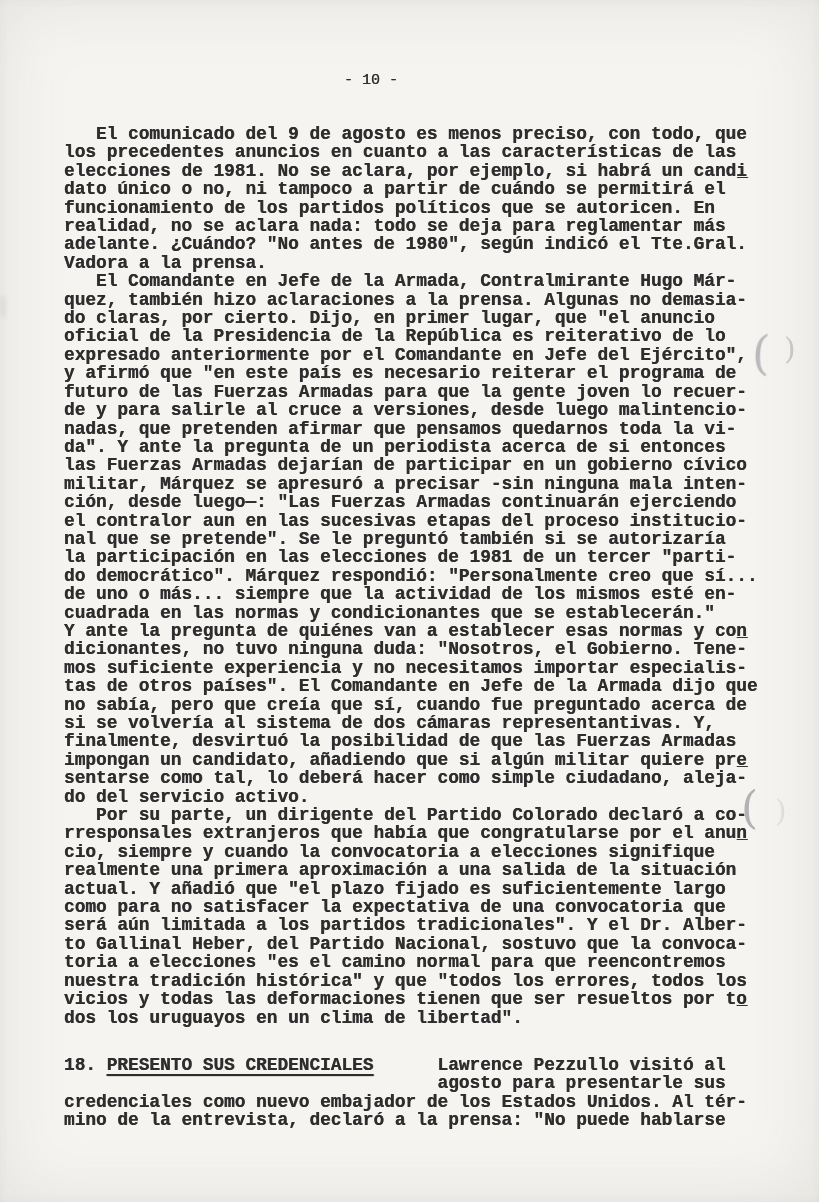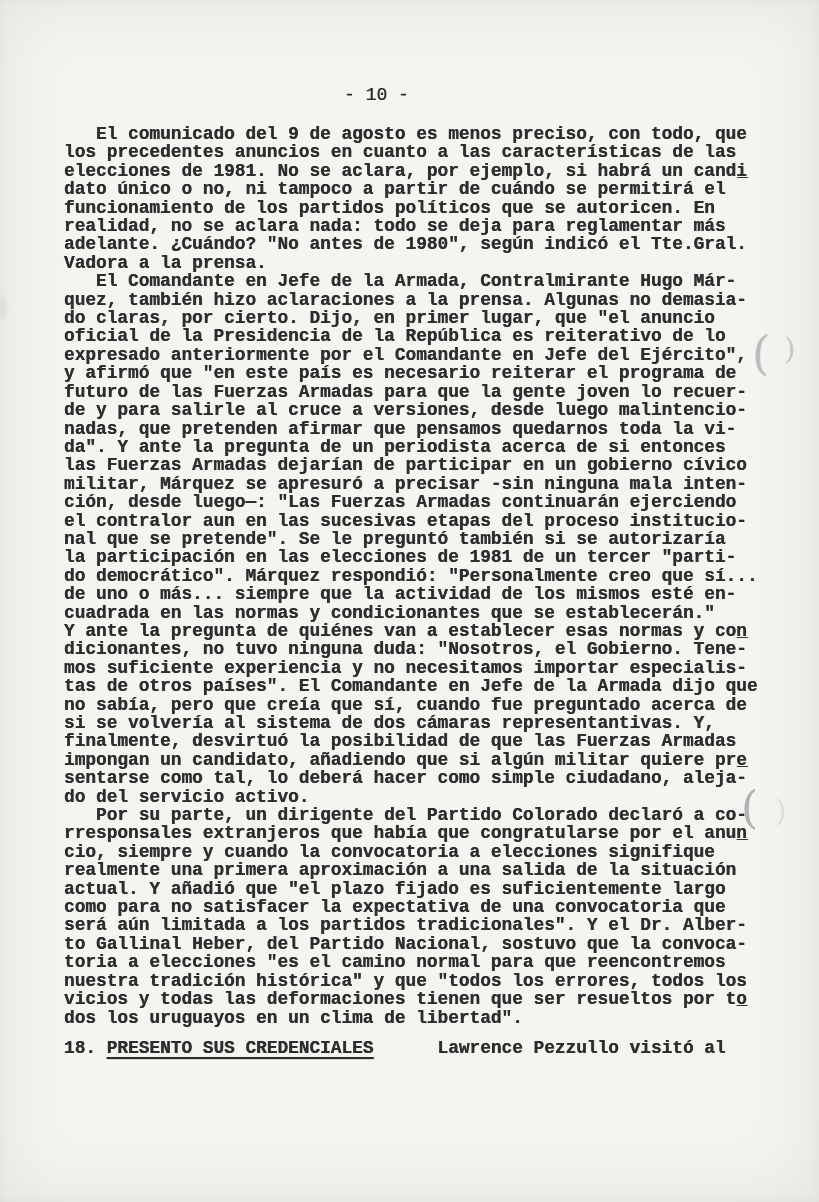--- a/index.html
+++ b/index.html
@@ -10,29 +10,29 @@
     background: radial-gradient(140% 120% at 45% 40%, #f5f4f1 55%, #efeeea 100%);
     box-shadow: inset 0 0 70px rgba(120,115,105,0.13), inset 0 0 10px rgba(120,115,105,0.07);
     overflow:hidden;
     font-family:"Liberation Mono","DejaVu Sans Mono",monospace;
     color:#2d2d2d;
   }
   .ink {
     text-shadow: 0.35px 0.2px 0.45px rgba(40,40,40,0.75), -0.2px 0 0.3px rgba(40,40,40,0.25);
   }
   .pagenum {
-    position:absolute; left:344px; top:86px;
-    font-size:18px; line-height:18.4px; white-space:pre;
+    position:absolute; left:344px; top:72px;
+    font-size:15px; line-height:18.4px; white-space:pre;
   }
   .text-column {
     position:absolute; left:64px; top:125px; width:710px;
     font-size:17.8px; line-height:18.4px;font-weight:bold;
   }
   .para, .line { white-space:pre; }
-  .section { margin-top:12px; }
+  .section { margin-top:29px; }
   .ul {
     text-decoration: underline;
     text-decoration-thickness:1.5px;
     text-underline-offset:3.5px;
   }
   .mark {
     position:absolute;
     font-family:"DejaVu Serif",serif;
     color:#7d7d85;
     line-height:1;
@@ -100,21 +100,23 @@
 como para no satisfacer la expectativa de una convocatoria que
 será aún limitada a los partidos tradicionales". Y el Dr. Alber-
 to Gallinal Heber, del Partido Nacional, sostuvo que la convoca-
 toria a elecciones "es el camino normal para que reencontremos
 nuestra tradición histórica" y que "todos los errores, todos los
 vicios y todas las deformaciones tienen que ser resueltos por to̲
 dos los uruguayos en un clima de libertad".</div>
 
     <div class="section">
       <div class="line"><span>18. </span><span class="ul">PRESENTO SUS CREDENCIALES</span><span>      </span><span>Lawrence Pezzullo visitó al</span></div>
-      <div class="line"><span>                                   </span></div>
+      <div class="line"><span>                                   </span><span>agosto para presentarle sus</span></div>
+      <div class="line">credenciales como nuevo embajador de los Estados Unidos. Al tér-
+mino de la entrevista, declaró a la prensa: "No puede hablarse</div>
     </div>
   </div>
 
   <div class="mark paren-open-1">(</div>
   <div class="mark paren-close-1">)</div>
   <div class="mark paren-open-2">(</div>
   <div class="mark paren-close-2">)</div>
 
   <div class="smudge"></div>
 </div>

